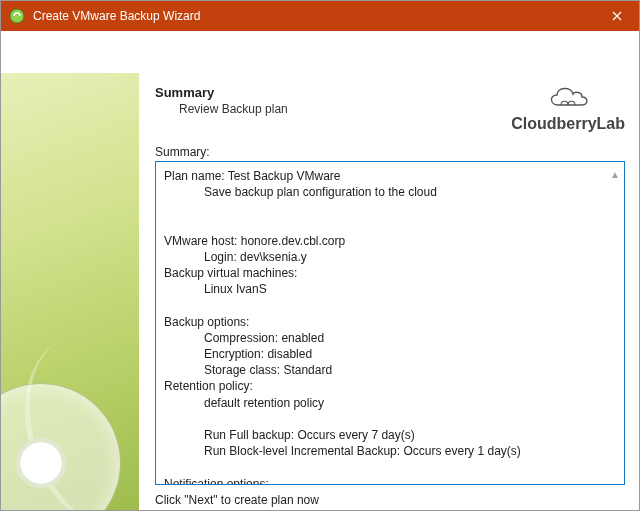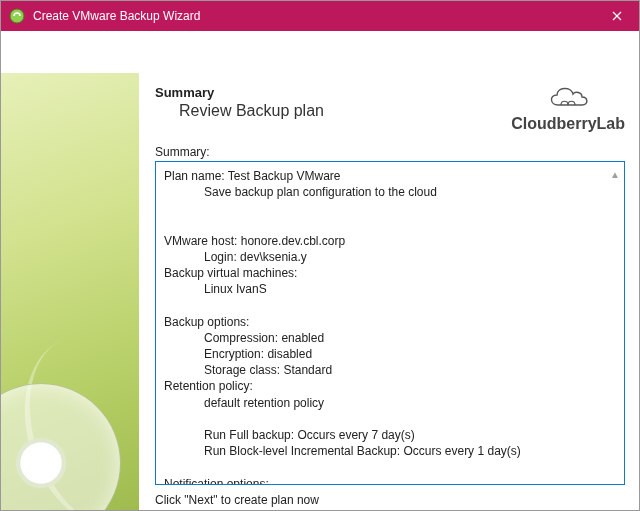--- a/index.html
+++ b/index.html
@@ -7,21 +7,21 @@
     margin: 0;
     font-family: "Segoe UI", Tahoma, sans-serif;
     font-size: 12px;
     background: #fff;
     width: 640px;
     height: 511px;
     overflow: hidden;
     border: 1px solid #999;
   }
   .titlebar {
-    background: #be185d;
+    background: #c2410c;
     color: #fff;
     height: 30px;
     display: flex;
     align-items: center;
     padding: 0 0 0 8px;
   }
   .titlebar .app-icon {
     width: 16px; height: 16px;
     margin-right: 8px;
     display: inline-flex;
@@ -68,21 +68,21 @@
     flex-direction: column;
     position: relative;
   }
   .hdr-row {
     display: flex;
     justify-content: space-between;
     align-items: flex-start;
   }
   .hdr-text { padding-top: 2px; }
   .hdr-text .h1 { font-weight: 700; font-size: 13px; color: #222; }
-  .hdr-text .h2 { padding-left: 24px; font-size: 16px; color: #333; margin-top: 2px; }
+  .hdr-text .h2 { padding-left: 24px; font-size: 12px; color: #333; margin-top: 2px; }
   .brand {
     text-align: center;
     color: #444;
     font-weight: 600;
     font-size: 16px;
   }
   .brand svg { display: block; margin: 0 auto 2px; }
   .section-label {
     margin-top: 12px;
     font-size: 12px;

